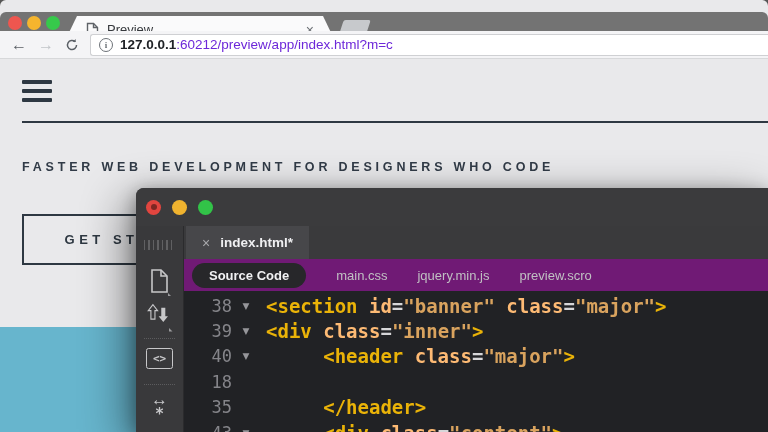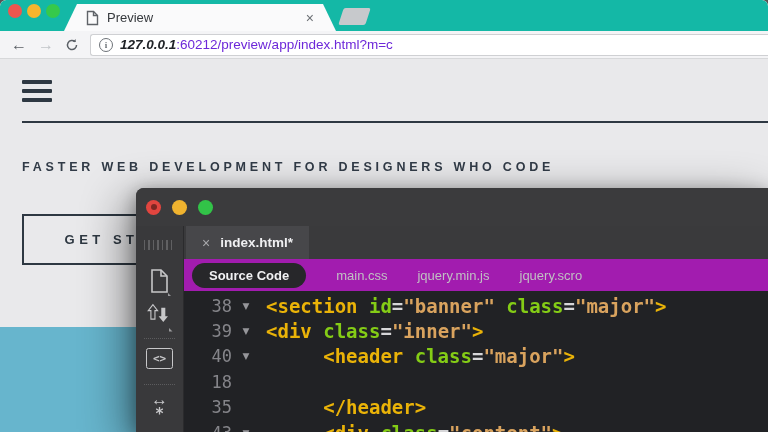--- a/index.html
+++ b/index.html
@@ -1,20 +1,20 @@
 <!DOCTYPE html>
 <html><head>
 <meta charset="utf-8">
 <style>
   html,body{margin:0;padding:0;background:#555;}
   #stage{position:relative;width:768px;height:432px;overflow:hidden;
          font-family:"Liberation Sans",sans-serif;background:#e9e9eb;
          border-radius:6px 6px 0 0;}
   
-  .tabstrip{position:absolute;left:0;top:0;right:0;height:31px;background:#14b8a6;border-radius:6px 6px 0 0;padding-left:30px;}
+  .tabstrip{position:absolute;left:0;top:12px;right:0;height:31px;background:#737373;border-radius:6px 6px 0 0;padding-left:30px;}
   .tl{display:inline-block;width:14px;height:14px;border-radius:50%;}
   .b-lights{position:absolute;left:8px;top:4px;display:flex;gap:5px;align-items:center;}
   .tl.red{background:#ee564f;}
   .tl.yel{background:#f5b52e;}
   .tl.grn{background:#36c94b;}
   .tab{position:absolute;left:64px;top:4px;width:272px;height:27px;background:#fafafb;
        clip-path:polygon(0 100%,13px 0,259px 0,272px 100%);
        display:flex;align-items:center;padding:0;}
   .tab-fav{margin-left:22px;width:13px;height:16px;flex:0 0 auto;}
   .tab-title{margin-left:8px;font-size:13px;color:#36393d;font-weight:500;flex:1;}
@@ -25,21 +25,21 @@
            border-bottom:1px solid #d7d8da;display:flex;align-items:center;}
   .nav-btn{font-size:16px;line-height:1;margin-left:11px;color:#5b6066;}
   .nav-btn.disabled{color:#c1c4c8;}
   .reload{margin-left:11px;width:14px;height:14px;}
   .urlbar{flex:1;height:20px;margin-left:11px;margin-right:-2px;background:#fff;
           border:1px solid #cfd0d3;border-right:0;border-radius:3px 0 0 3px;
           display:flex;align-items:center;gap:7px;padding-left:8px;font-size:13.5px;}
   .info-badge{width:12px;height:12px;border:1.4px solid #6d7278;border-radius:50%;
           display:flex;align-items:center;justify-content:center;
           font-size:9px;font-weight:700;color:#6d7278;font-family:"Liberation Serif",serif;}
-  .url-host{color:#202327;font-weight:600;font-style:italic;}
+  .url-host{color:#202327;font-weight:600;}
   .url-rest{color:#6d28d9;}
   
   .page{position:absolute;left:0;top:59px;right:0;bottom:0;background:#e9e9eb;}
   .burger{position:absolute;left:22px;top:21px;width:30px;}
   .burger .bar{height:3.5px;background:#2e3842;border-radius:1px;margin-bottom:5.5px;}
   .page-rule{position:absolute;left:22px;right:0;top:62px;height:2px;background:#2e3842;}
   .headline{position:absolute;left:22px;top:101px;font-size:12.5px;font-weight:700;
             letter-spacing:3.8px;color:#313b47;white-space:nowrap;}
   .cta{position:absolute;left:22px;top:155px;width:168px;height:47px;border:2px solid #2e3842;
        display:flex;align-items:center;justify-content:center;background:transparent;
@@ -69,33 +69,33 @@
            font-family:"DejaVu Sans Mono",monospace;font-size:11px;font-weight:700;}
   .resize-ic{display:flex;flex-direction:column;align-items:center;line-height:1;}
   .resize-ic .arr{font-size:17px;font-weight:700;}
   .resize-ic .ast{font-size:15px;font-weight:700;margin-top:-1px;font-family:"DejaVu Sans Mono",monospace;}
   .e-main{flex:1;display:flex;flex-direction:column;min-width:0;}
   .doc-tabs{height:33px;flex:0 0 auto;background:#3a3a3c;display:flex;}
   .doc-tab{margin-left:2px;height:33px;background:#47474a;display:flex;align-items:center;
            gap:10px;padding:0 16px;}
   .doc-tab .x{color:#a9a9ac;font-size:14px;line-height:1;}
   .doc-tab .lbl{color:#efeff1;font-size:13.5px;font-weight:700;}
-  .file-tabs{height:32px;flex:0 0 auto;background:#a21caf;display:flex;align-items:center;
+  .file-tabs{height:32px;flex:0 0 auto;background:#701a75;display:flex;align-items:center;
            gap:30px;padding-left:8px;white-space:nowrap;overflow:hidden;}
   .file-tab{color:#c0c0c3;font-size:13px;flex:0 0 auto;}
   .file-tab.active{background:#27272a;color:#f1f1f3;font-weight:700;border-radius:15px;
            padding:5px 17px;}
   .code{flex:1;background:#212225;overflow:hidden;padding-top:2px;
         font-family:"DejaVu Sans Mono",monospace;font-size:19px;font-weight:700;}
   .code-line{display:flex;align-items:center;height:25.4px;}
   .ln{flex:0 0 48px;text-align:right;color:#85858a;font-size:17px;font-weight:500;}
   .tri{flex:0 0 28px;text-align:center;font-size:9px;color:#96969a;font-family:"DejaVu Sans",sans-serif;}
   .txt{white-space:pre;padding-left:6px;color:#d6d6d8;}
   .tok-tag{color:#eab308;}
-  .tok-attr{color:#84cc16;}
+  .tok-attr{color:#fdba74;}
   .tok-pln{color:#d6d6d8;}
   .tok-val{color:#d9a35e;}
   .tok-hl{background:#8d7138;color:#26211a;padding:2px 0;}
   .caret{display:inline-block;width:2px;height:19px;background:#c9b277;vertical-align:-4px;}
   svg{display:block;}
 </style>
 </head>
 <body>
 
 <div id="stage">
@@ -185,21 +185,21 @@
         <div class="doc-tabs">
           <div class="doc-tab">
             <span class="x">×</span>
             <span class="lbl">index.html*</span>
           </div>
         </div>
         <div class="file-tabs" id="file-tabs">
             <span class="file-tab active">Source Code</span>
             <span class="file-tab">main.css</span>
             <span class="file-tab">jquery.min.js</span>
-            <span class="file-tab">jquery.scro</span>
+            <span class="file-tab">preview.scro</span>
           </div>
         <div class="code" id="code-area">
             <div class="code-line">
               <span class="ln">38</span>
               <span class="tri">▼</span>
               <span class="txt"><span class="tok-tag">&lt;section</span><span class="tok-pln"> </span><span class="tok-attr">id</span><span class="tok-pln">=</span><span class="tok-val">"banner"</span><span class="tok-pln"> </span><span class="tok-attr">class</span><span class="tok-pln">=</span><span class="tok-val">"major"</span><span class="tok-tag">&gt;</span></span>
             </div>
             <div class="code-line">
               <span class="ln">39</span>
               <span class="tri">▼</span>

